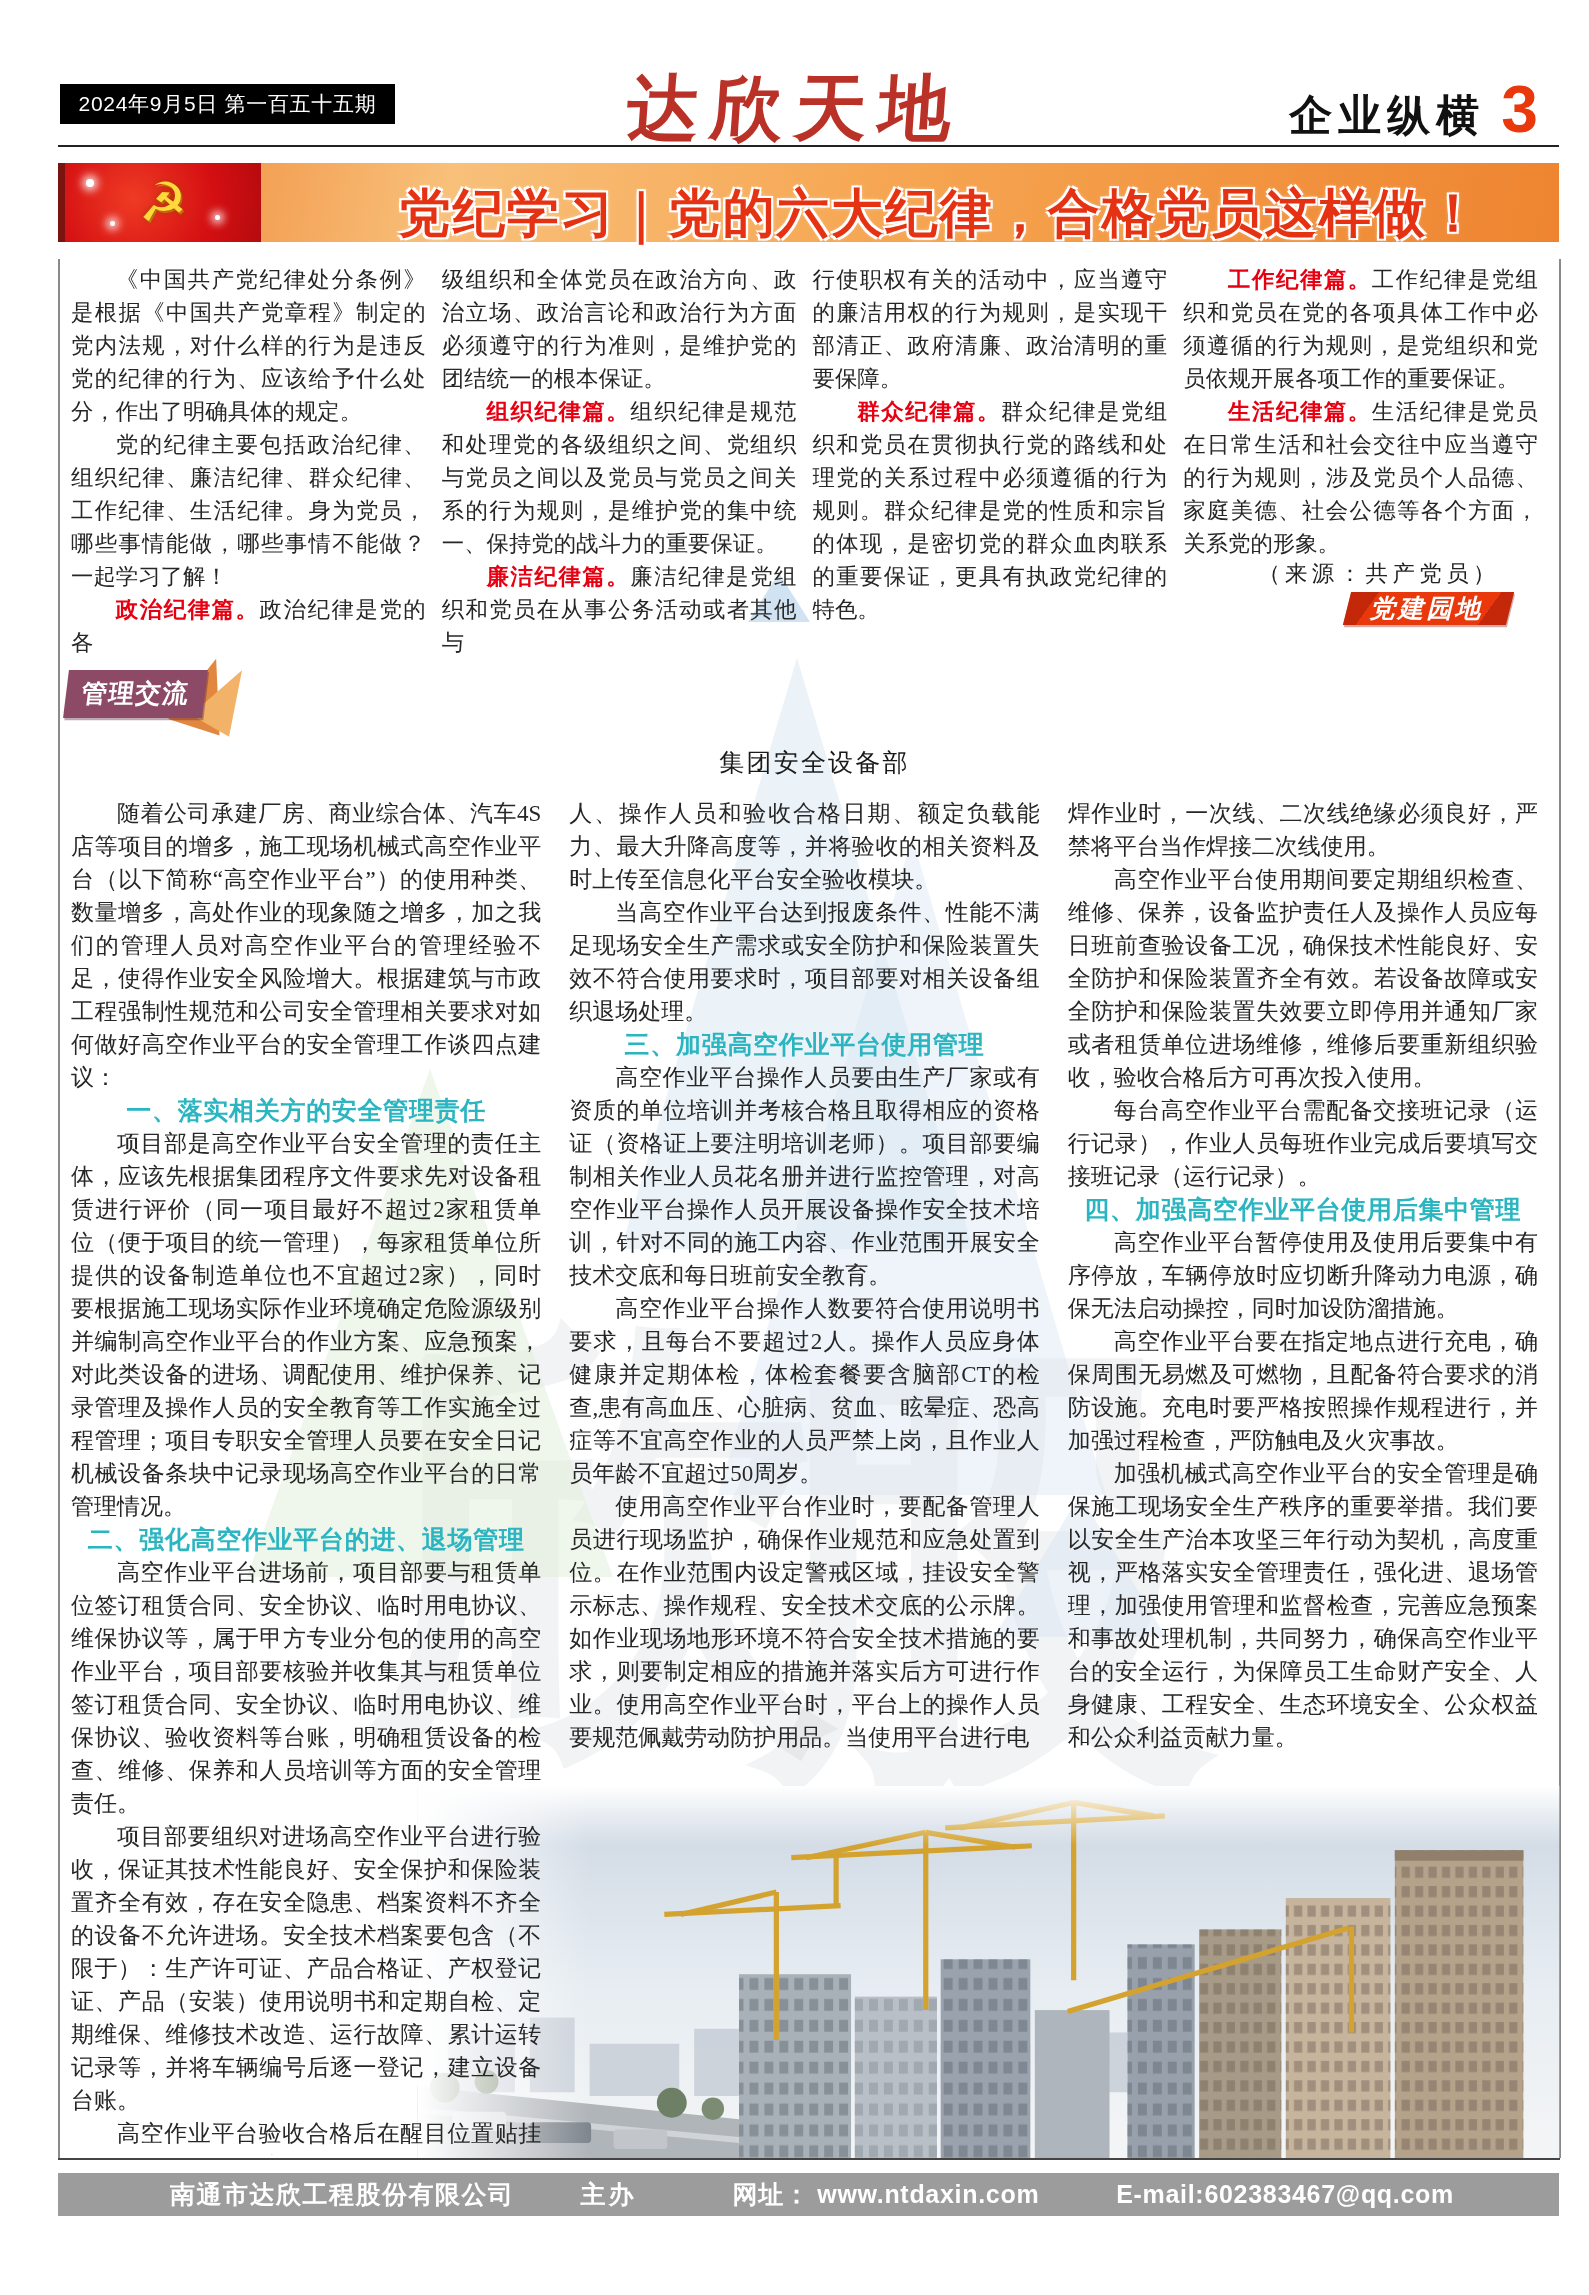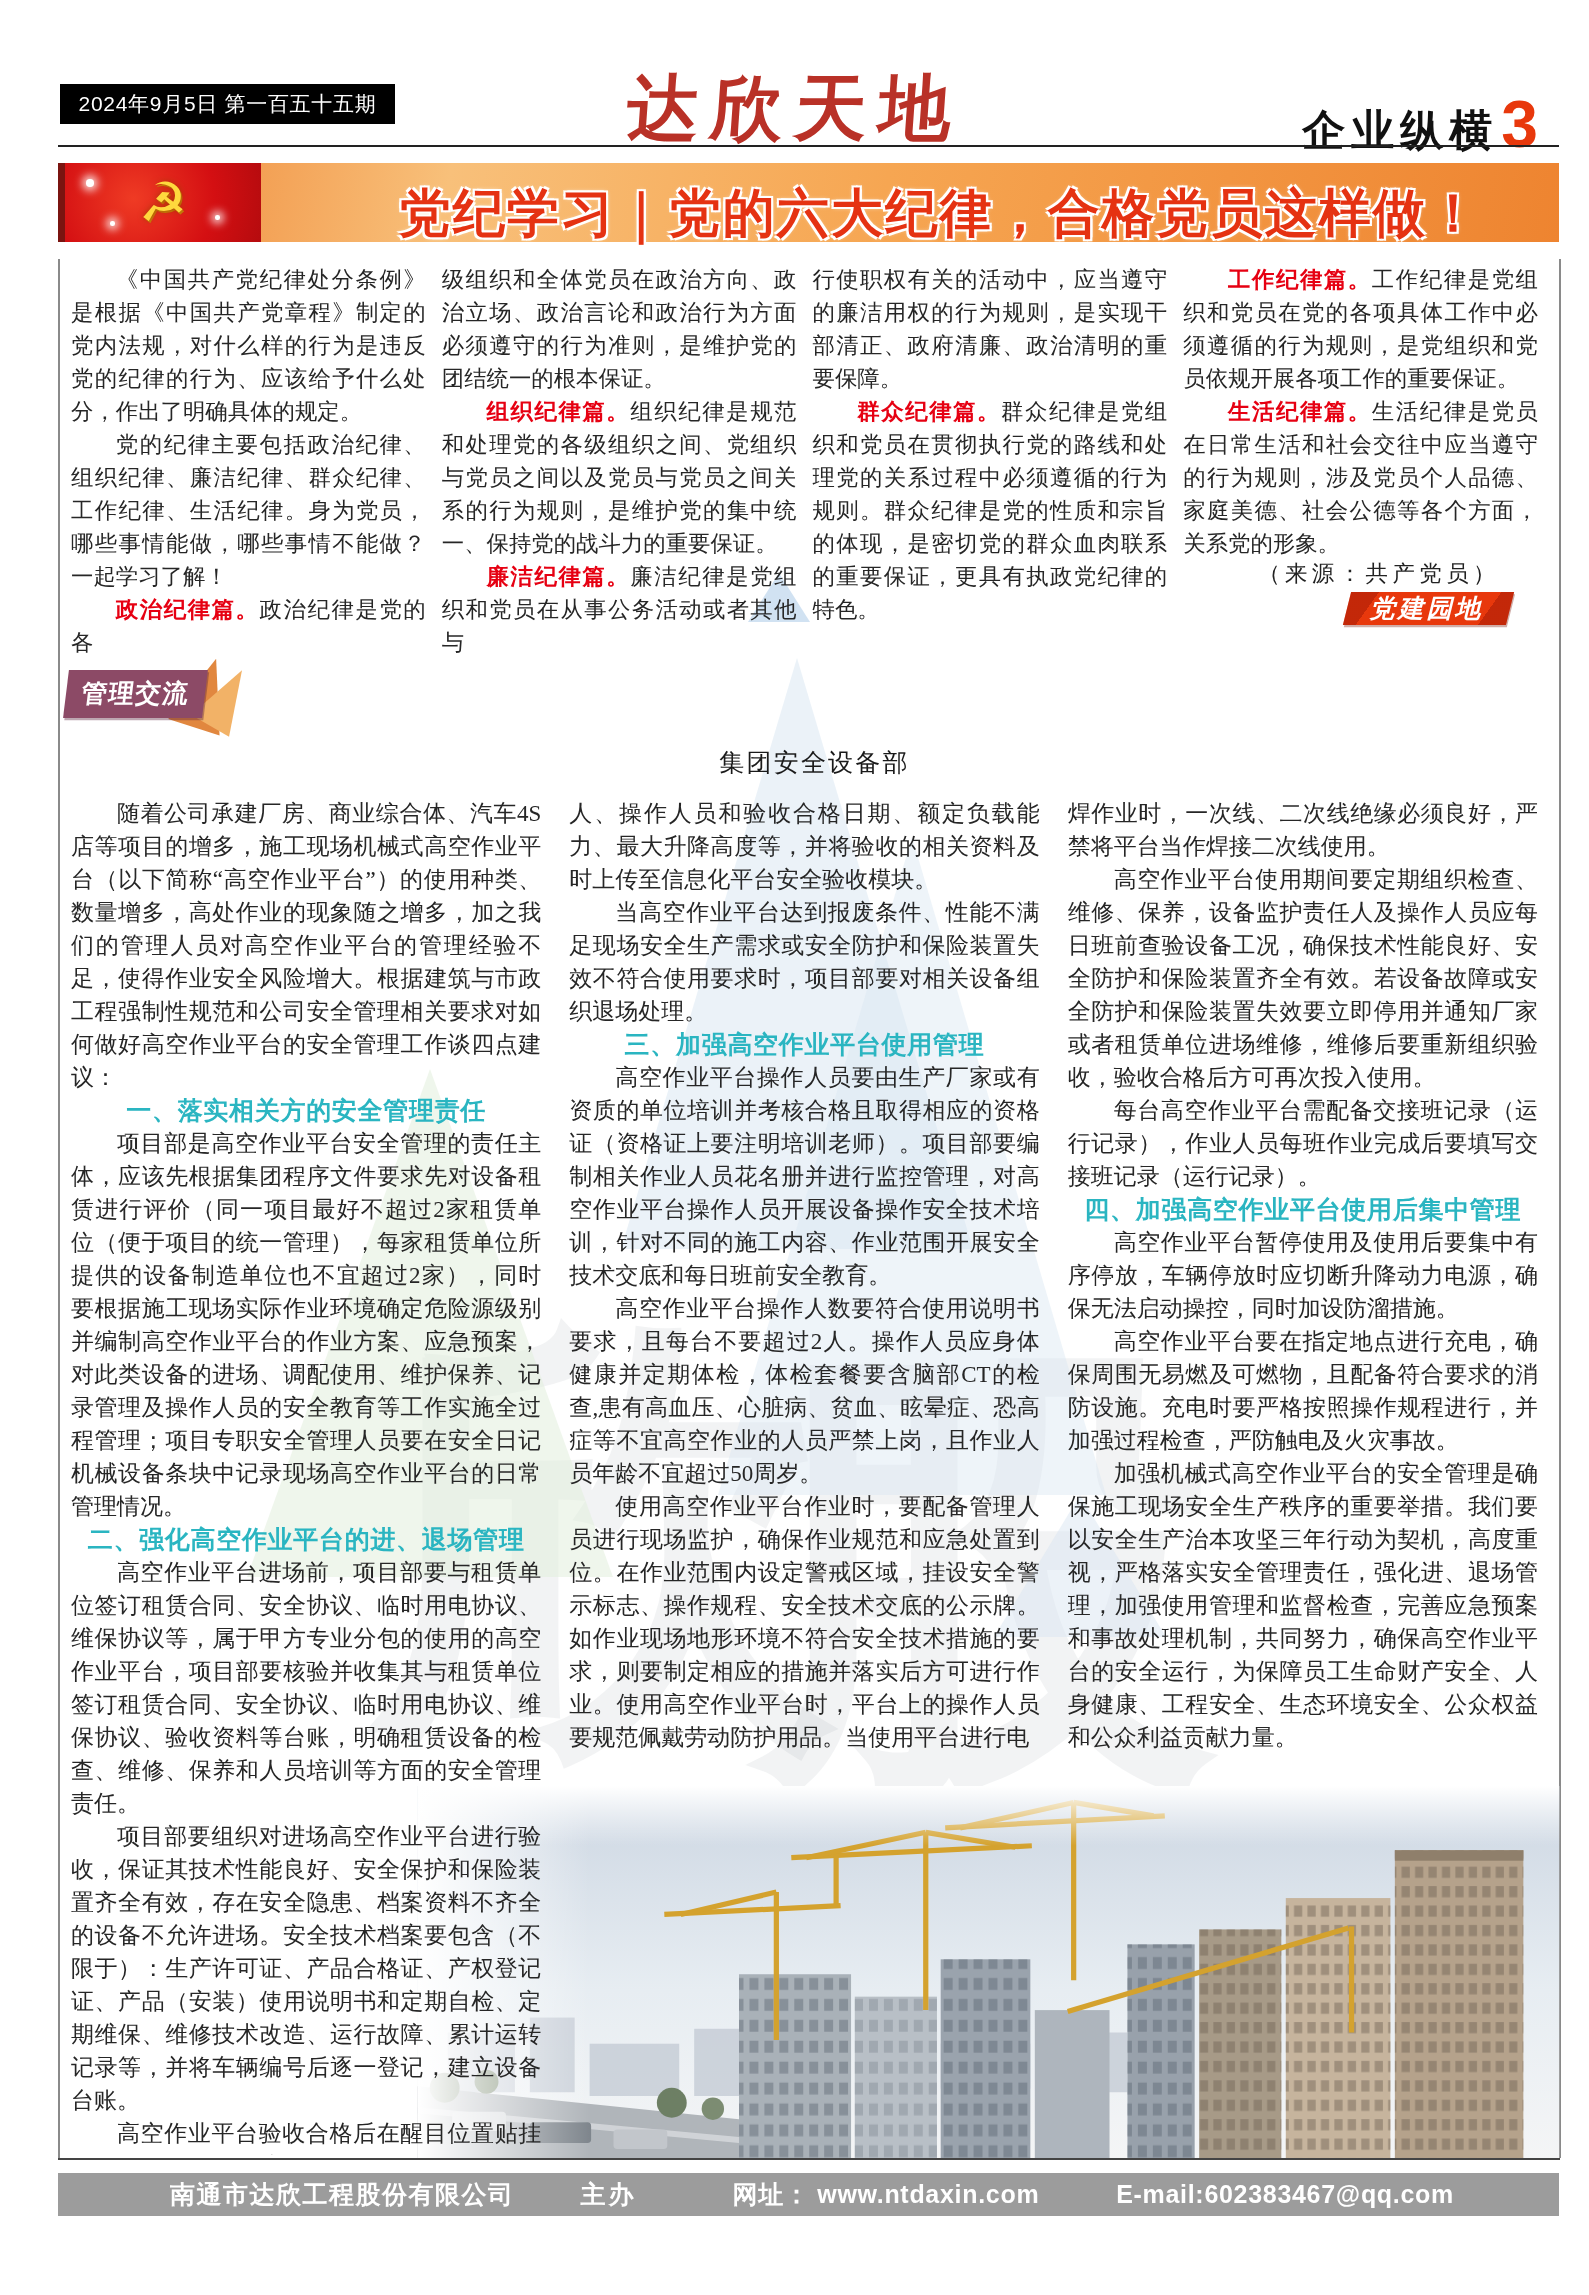--- a/index.html
+++ b/index.html
@@ -5,21 +5,21 @@
   html,body{margin:0;padding:0;background:#e9e9e9;}
   .page{position:relative;width:1590px;height:2295px;background:#ffffff;overflow:hidden;
         font-family:"Liberation Serif",serif;color:#262626;}
   
   .date-box{position:absolute;left:60px;top:84px;width:335px;height:40px;background:#000000;
             display:flex;align-items:center;justify-content:center;color:#ffffff;
             font-family:"Liberation Sans",sans-serif;font-size:21px;letter-spacing:0.7px;}
   .masthead{position:absolute;left:0;top:72px;width:1590px;text-align:center;
             font-family:"DejaVu Serif",serif;font-weight:bold;font-size:72px;color:#b93127;
             letter-spacing:12px;transform:skewX(-4deg);line-height:1;}
-  .section-wrap{position:absolute;right:52px;top:96px;display:flex;align-items:flex-end;gap:3px;}
+  .section-wrap{position:absolute;right:52px;top:81px;display:flex;align-items:flex-end;gap:16px;}
   .section-label{font-family:"Liberation Sans",sans-serif;font-weight:900;font-size:43px;
                  color:#111;letter-spacing:6px;line-height:1;}
   .page-number{font-family:"Liberation Sans",sans-serif;font-weight:900;font-size:66px;
                color:#e8380c;line-height:0.85;}
   .header-rule{position:absolute;left:58px;top:145px;width:1501px;height:1.5px;background:#222;}
   
   .banner{position:absolute;left:58px;top:163px;width:1501px;height:79px;
           background:linear-gradient(100deg,#ee7f2d 0%,#f8c07a 26%,#f6a652 55%,#ee8430 100%);
           display:flex;align-items:center;}
   .banner-flag{position:absolute;left:0;top:0;width:196px;height:79px;

